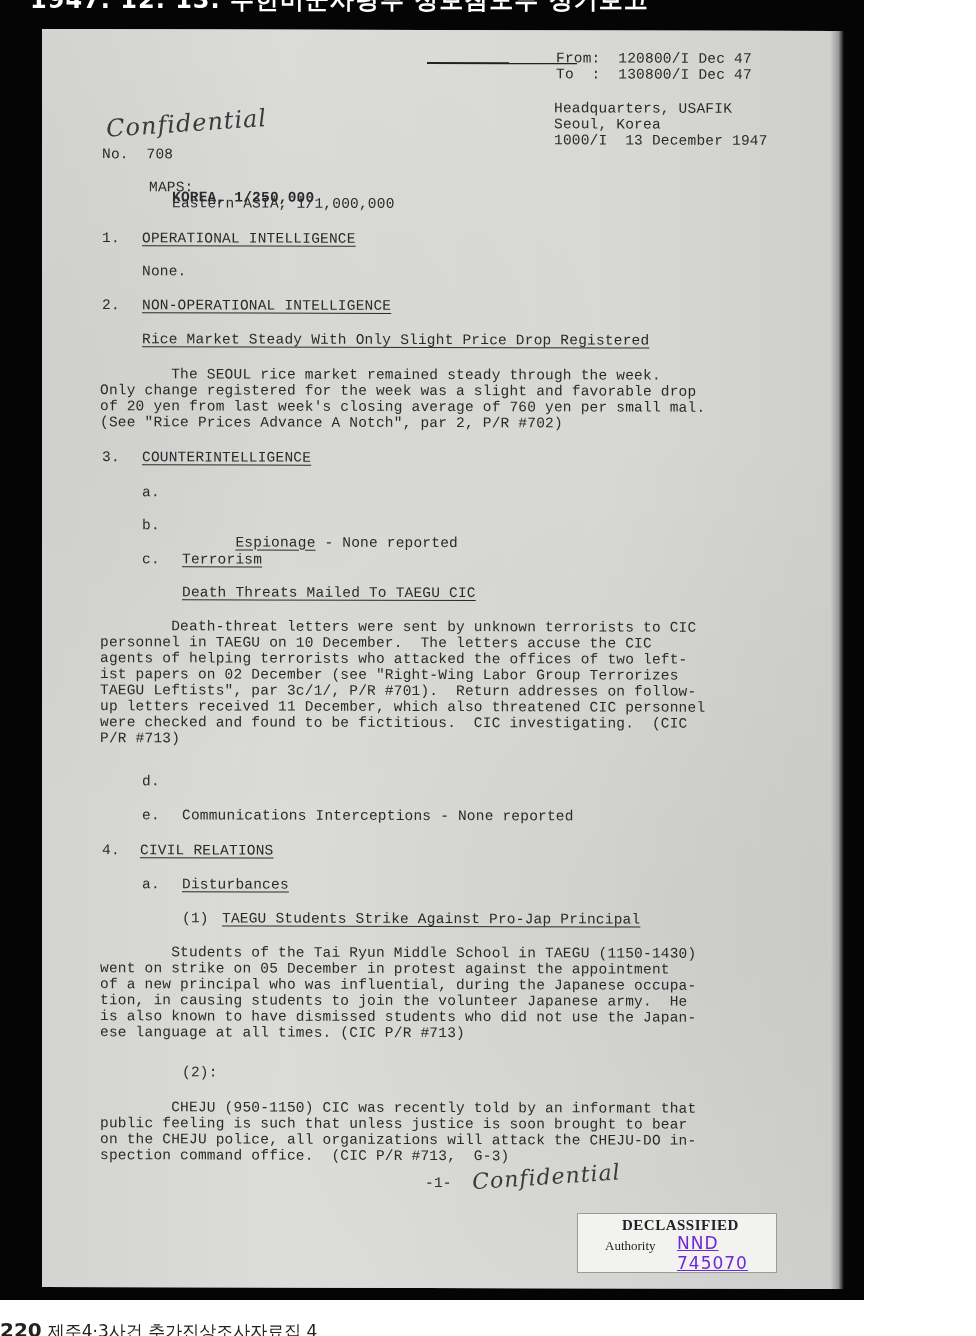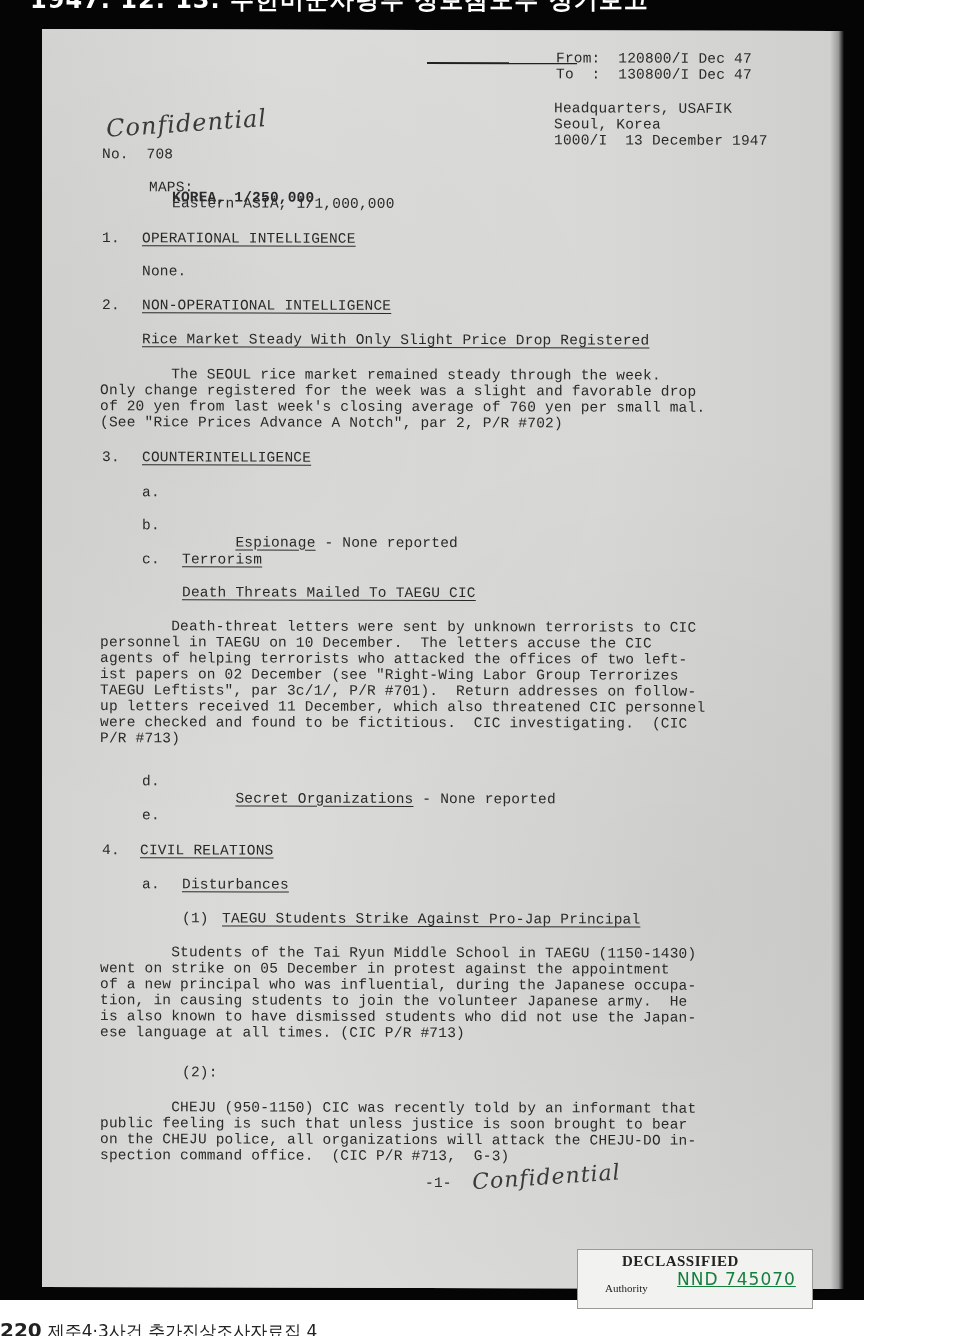--- a/index.html
+++ b/index.html
@@ -34,29 +34,29 @@
     .doc-text {
       position: absolute; color: #2a2a2a; font-size: 14.5px; line-height: 16.5px;
       white-space: pre; letter-spacing: 0.2px;
     }
     .u { text-decoration: underline; text-underline-offset: 3px; }
     .hand {
       position: absolute; font-family: "DejaVu Serif", serif; font-style: italic;
       color: #3a3a3a; font-size: 24px; letter-spacing: 1px; transform: rotate(-4deg);
     }
     .stamp {
-      position: absolute; left: 577px; top: 1213px; width: 236px; height: 60px;
+      position: absolute; left: 577px; top: 1213px; width: 200px; height: 60px;
       background: #f2f2f0; border: 1px solid #9a9a98;
-      font-family: "Liberation Serif", "DejaVu Serif", serif; color: #222; margin-top: 36px;
+      font-family: "Liberation Serif", "DejaVu Serif", serif; color: #222;
     }
     .stamp .title { position: absolute; left: 44px; top: 3px; font-size: 15px; font-weight: bold; letter-spacing: 0.5px; }
-    .stamp .auth { position: absolute; left: 27px; top: 32px; font-size: 11px; }
+    .stamp .auth { position: absolute; left: 27px; top: 24px; font-size: 13px; }
     .stamp .authnum {
       position: absolute; left: 99px; top: 19px; font-family: "DejaVu Sans", sans-serif;
-      font-size: 17px; letter-spacing: 1px; text-decoration: underline; color: #15803d;
+      font-size: 17px; letter-spacing: 1px; text-decoration: underline; color: #6d28d9;
     }
     .bottom-caption {
       position: absolute; left: 0; top: 1318px; height: 20px; overflow: visible; white-space: nowrap;
       font-family: "DejaVu Sans", sans-serif; color: #222;
     }
     .bottom-caption .pnum { font-size: 20px; font-weight: bold; }
     .bottom-caption .ptitle { font-size: 17px; margin-left: 6px; }
   </style>
 </head>
 <body>
@@ -108,25 +108,23 @@
     <div class="doc-text" style="left:58px; top:589px;">        Death-threat letters were sent by unknown terrorists to CIC</div>
     <div class="doc-text" style="left:58px; top:605px;">personnel in TAEGU on 10 December.  The letters accuse the CIC</div>
     <div class="doc-text" style="left:58px; top:621px;">agents of helping terrorists who attacked the offices of two left-</div>
     <div class="doc-text" style="left:58px; top:637px;">ist papers on 02 December (see "Right-Wing Labor Group Terrorizes</div>
     <div class="doc-text" style="left:58px; top:653px;">TAEGU Leftists", par 3c/1/, P/R #701).  Return addresses on follow-</div>
     <div class="doc-text" style="left:58px; top:669px;">up letters received 11 December, which also threatened CIC personnel</div>
     <div class="doc-text" style="left:58px; top:685px;">were checked and found to be fictitious.  CIC investigating.  (CIC</div>
     <div class="doc-text" style="left:58px; top:701px;">P/R #713)</div>
 
     <div class="doc-text" style="left:100px; top:744px;">d.</div>
-    <div class="doc-text" style="left:140px; top:744px;">
-      <span class="u">Secret Organizations</span><span> - None reported</span>
-    </div>
 
     <div class="doc-text" style="left:100px; top:778px;">e.</div>
+    <div class="doc-text" style="left:140px; top:778px;">Communications Interceptions - None reported</div>
 
     <div class="doc-text" style="left:60px; top:813px;">4.</div>
     <div class="doc-text u" style="left:98px; top:813px;">CIVIL RELATIONS</div>
 
     <div class="doc-text" style="left:100px; top:847px;">a.</div>
     <div class="doc-text u" style="left:140px; top:847px;">Disturbances</div>
 
     <div class="doc-text" style="left:140px; top:881px;">(1)</div>
     <div class="doc-text u" style="left:180px; top:881px;">TAEGU Students Strike Against Pro-Jap Principal</div>
 

